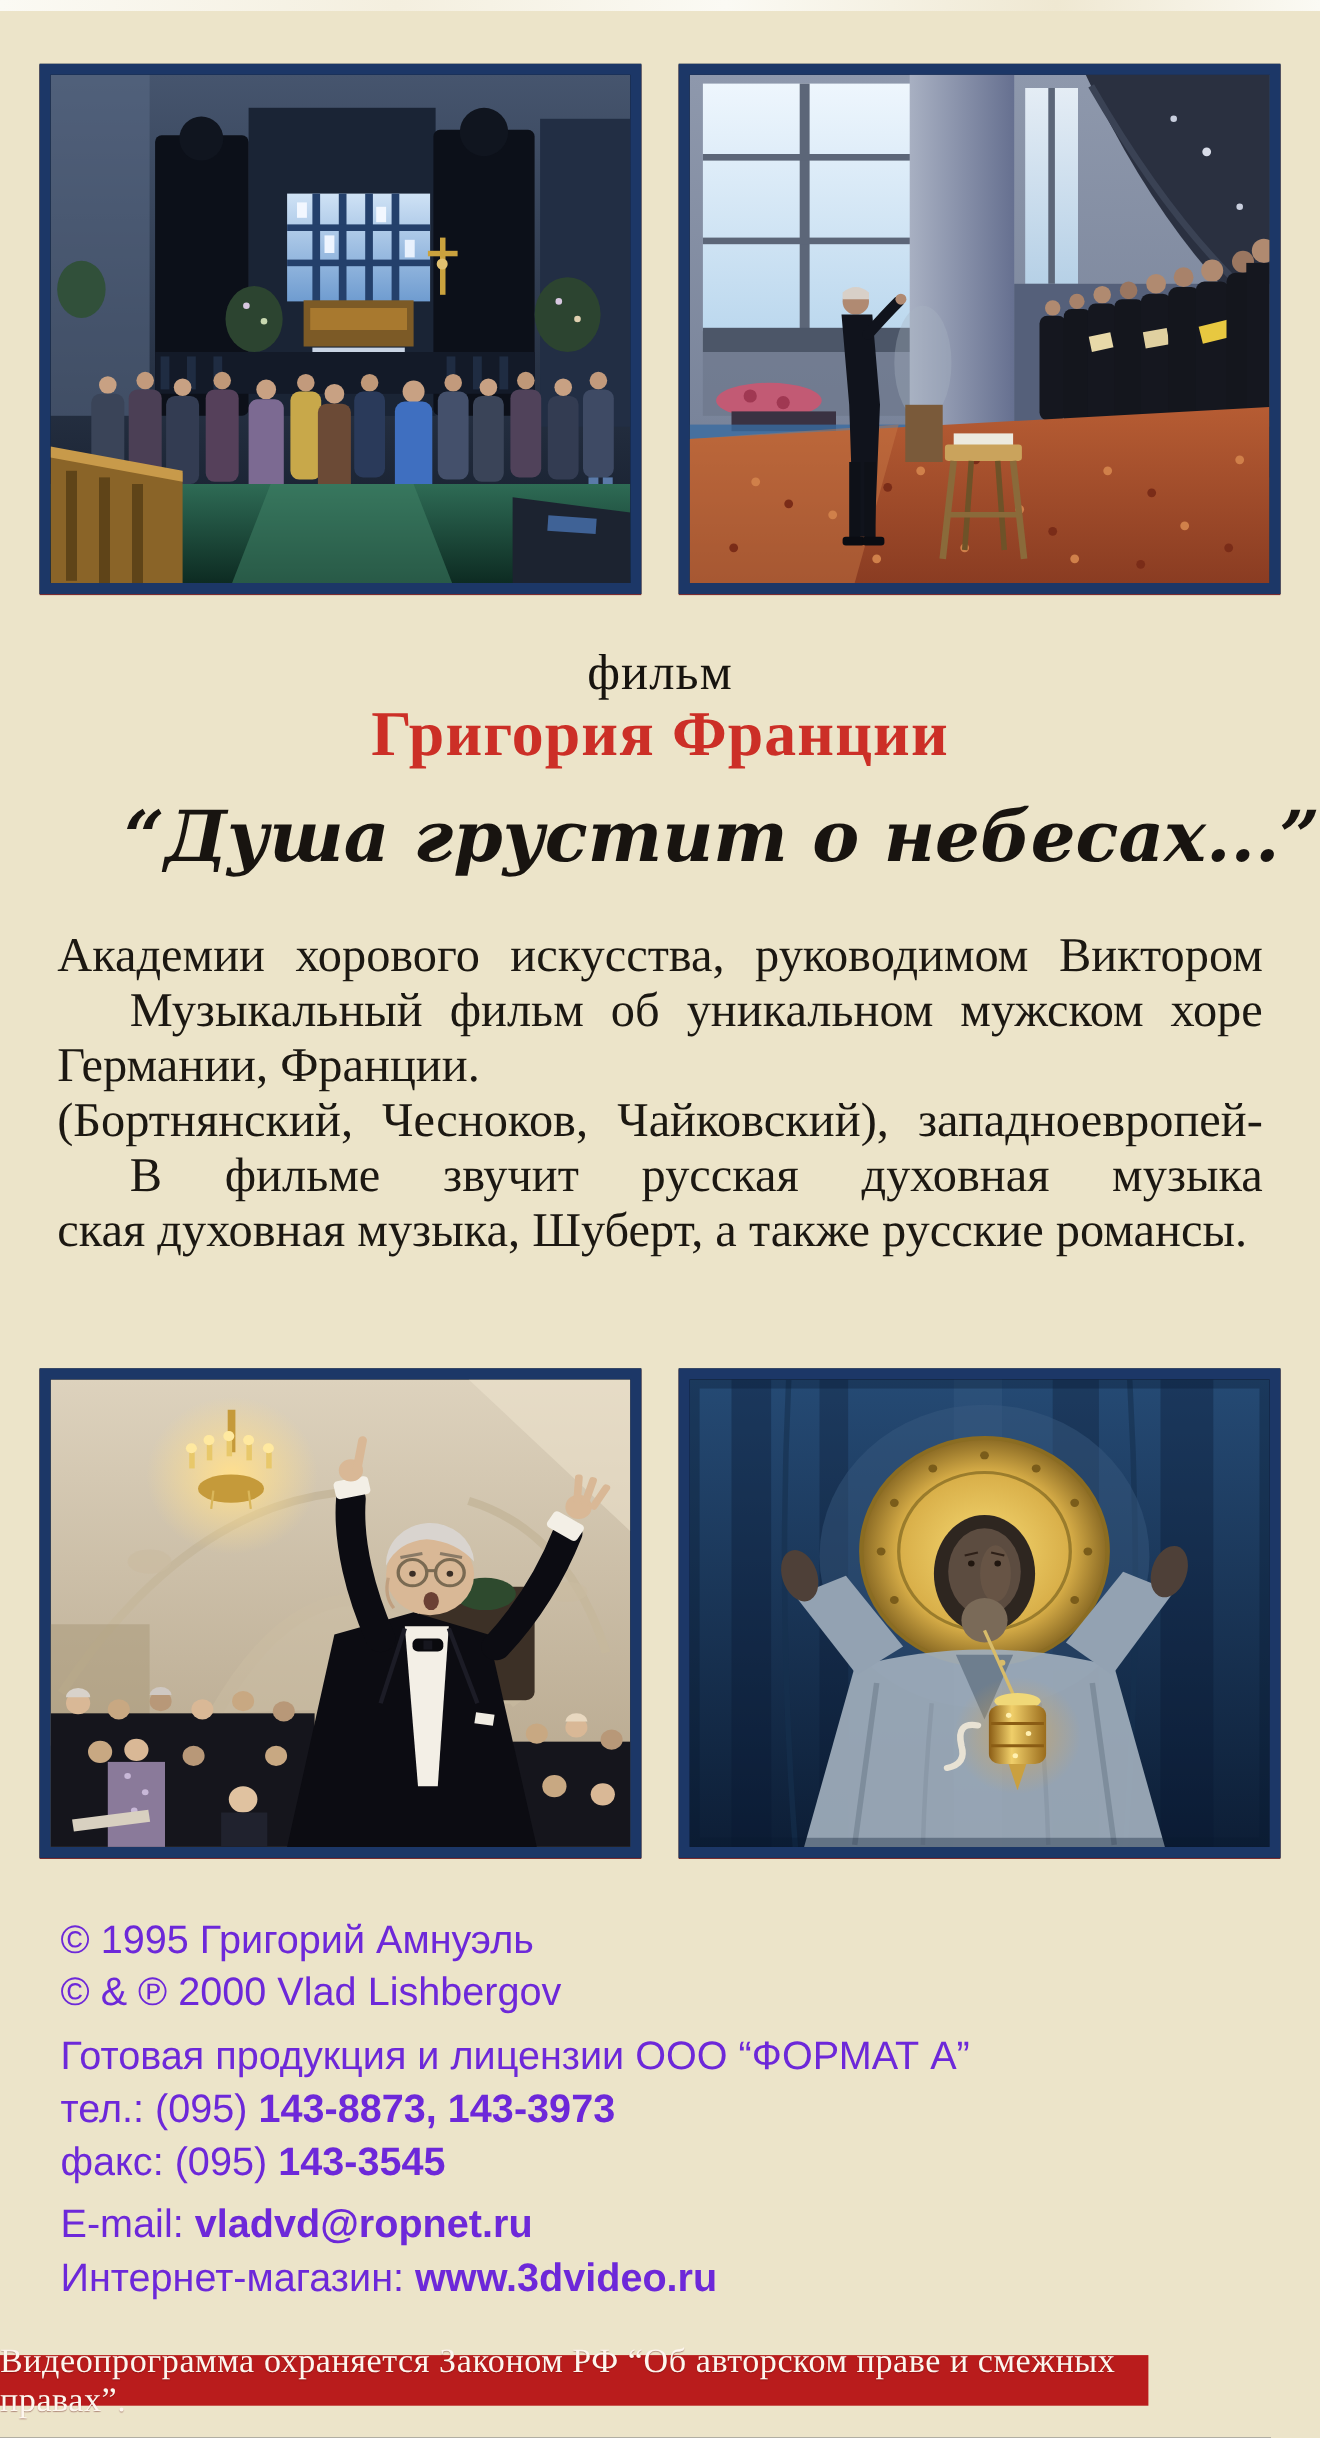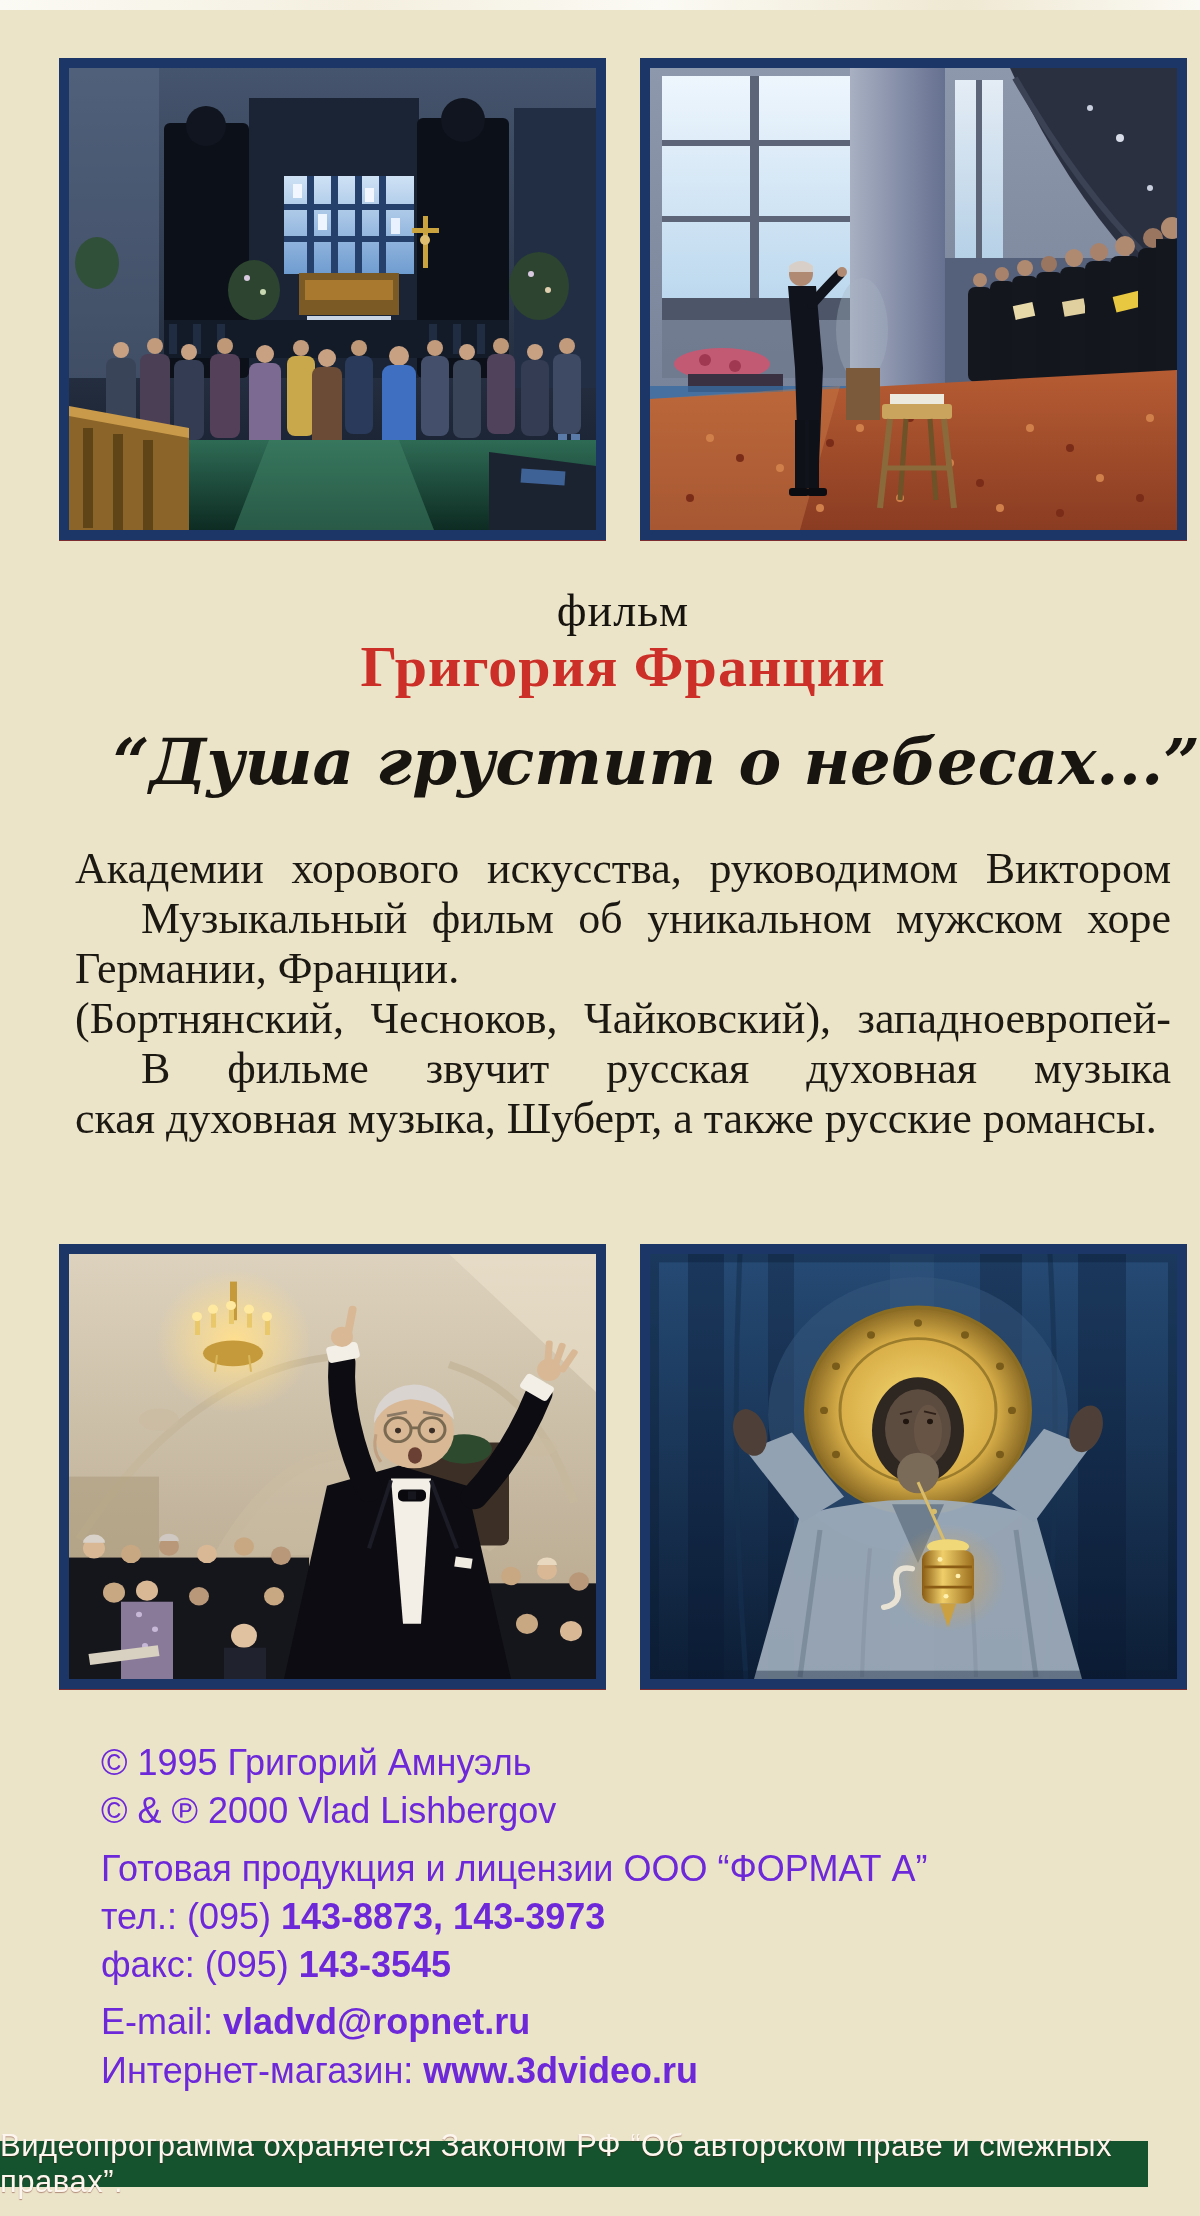--- a/index.html
+++ b/index.html
@@ -6,21 +6,20 @@
   .page{
     position:relative;
     width:1200px;height:2216px;
     margin:0 auto;
     background:#ece4c9;
     overflow:hidden;
     box-sizing:border-box;
     padding-top:58px;
     font-family:"Liberation Serif", serif;
     color:#17140f;
-    padding-left:46px;
   }
   .scan-edge{
     position:absolute;top:0;left:0;right:0;height:10px;
     background:linear-gradient(90deg,#fbfaf4 0%,#f4efdf 30%,#fbfaf4 55%,#efe8d2 80%,#fbfaf4 100%);
   }
   .photo-row{display:flex;justify-content:center;gap:34px;}
   .photo{
     border:10px solid #1c3767;
     background:#0c1220;
     box-shadow:0 1px 0 #7a2c30;
@@ -52,24 +51,24 @@
 
   .info{margin:50px 0 0 55px;font-family:"Liberation Sans", sans-serif;font-size:36px;color:#6d28d9;}
   .info .cline{line-height:48px;}
   .distributor{margin-top:10px;}
   .distributor .dline{line-height:48px;}
   .bold{font-weight:bold;}
   .online{margin-top:8px;}
   .online .dline{line-height:49px;}
 
   .banner{
-    position:absolute;left:0;top:2141px;width:1148px;height:46px;
-    background:#14532d;
+    position:absolute;left:0;top:2141px;width:1044px;height:46px;
+    background:#b91c1c;
     display:flex;align-items:center;justify-content:center;
-    font-family:Liberation Sans, sans-serif;
+    font-family:Liberation Serif, serif;
     font-size:31px;color:#fdf6ee;letter-spacing:.5px;
     text-shadow:0 1px 1px rgba(90,10,10,.4);
   }
 </style>
 </head>
 <body>
 
 <div class="page">
   <div class="scan-edge"></div>
 

